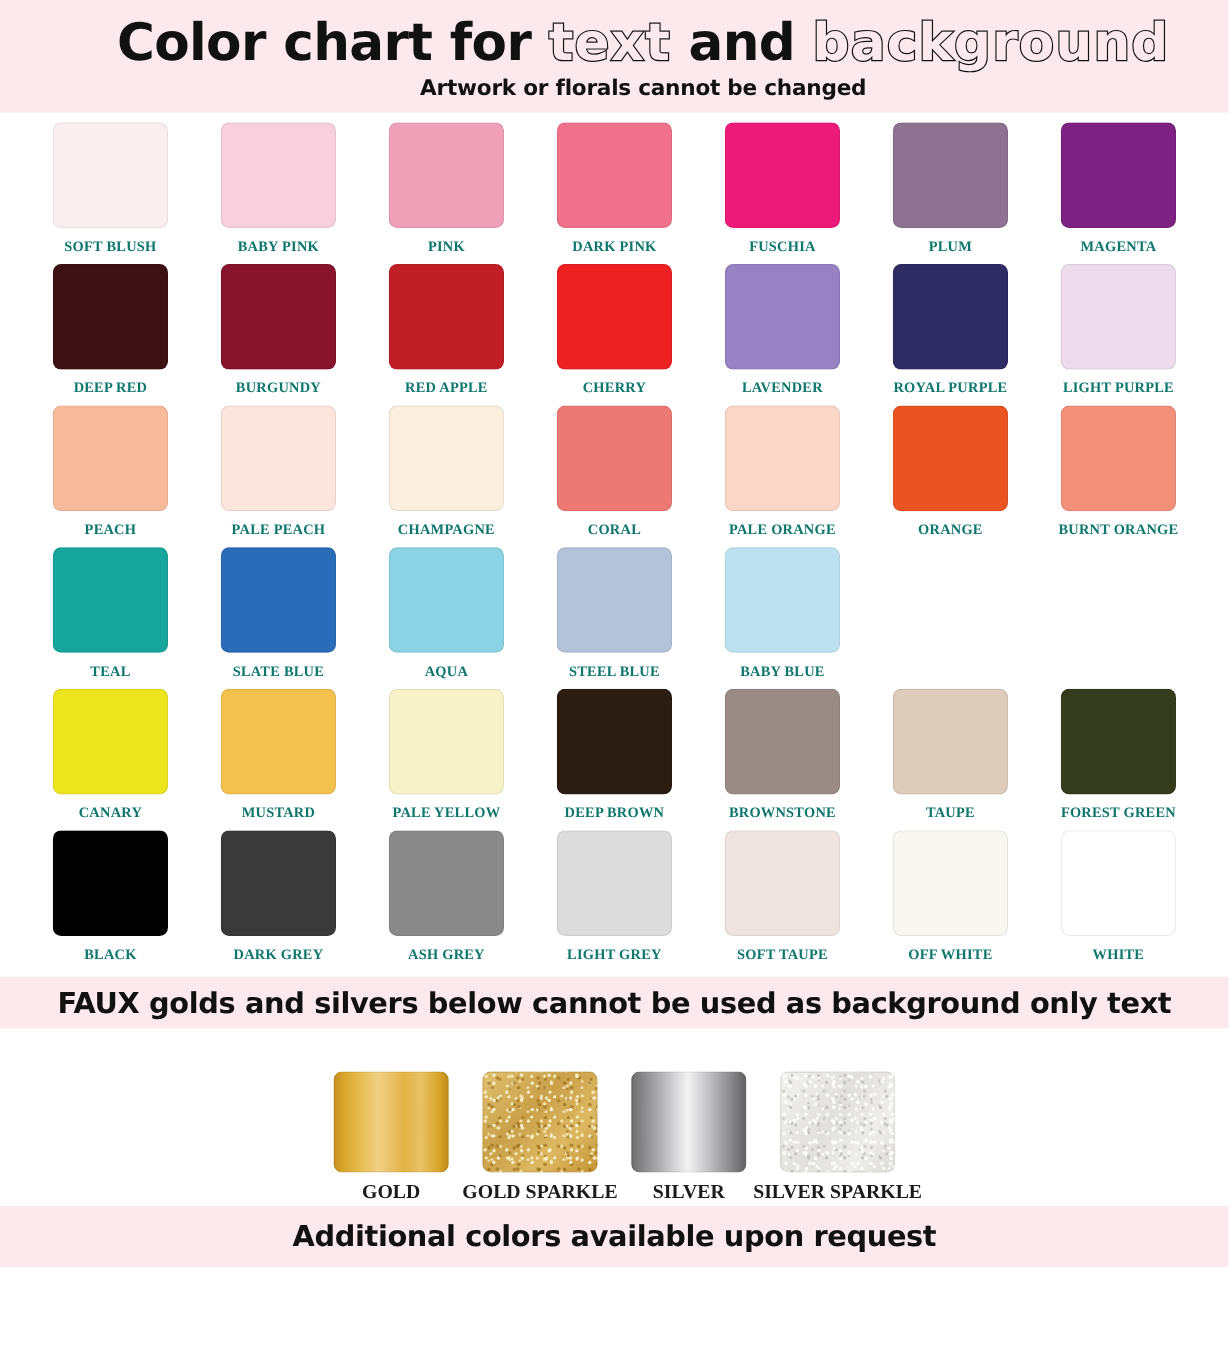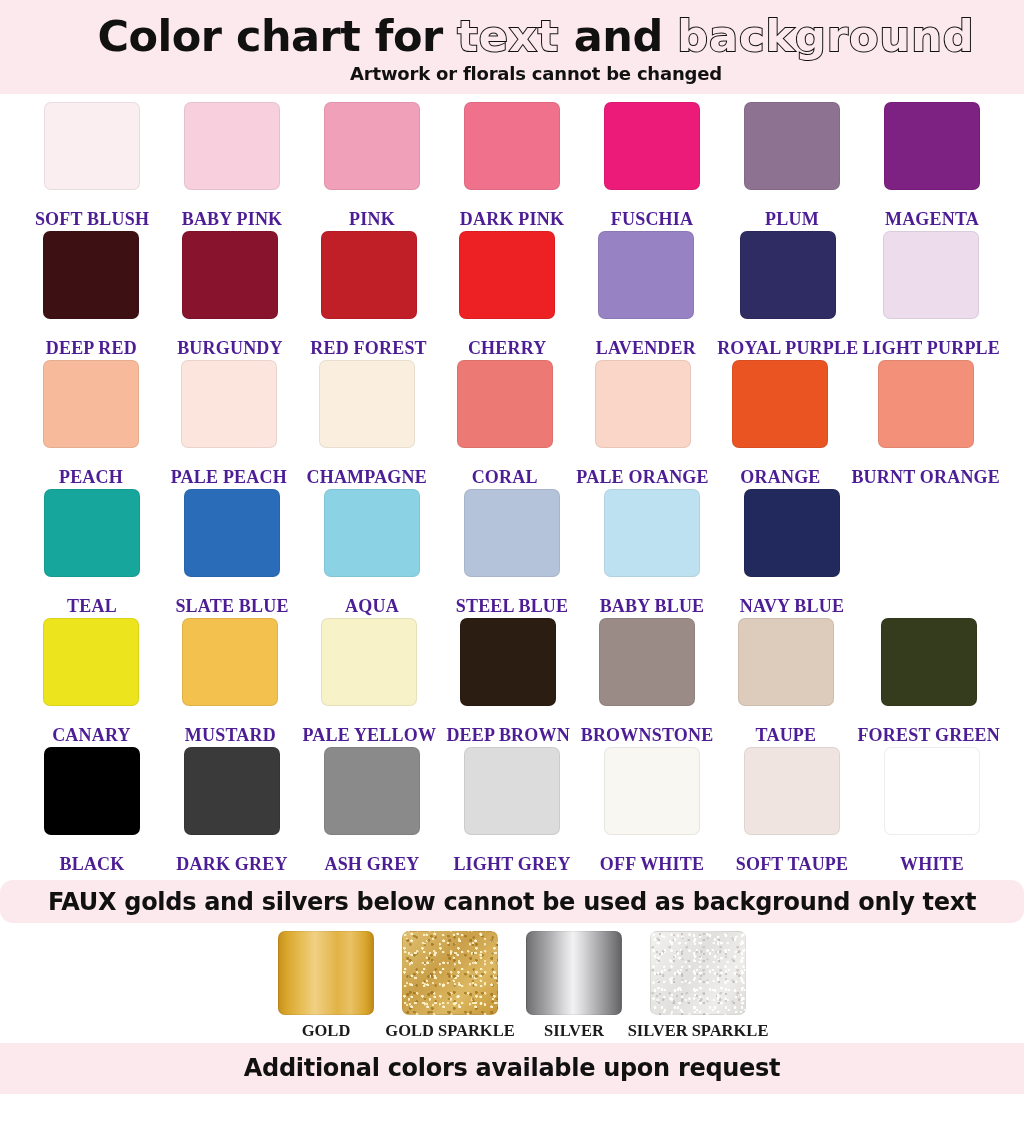--- a/index.html
+++ b/index.html
@@ -55,21 +55,20 @@
     font-weight: 700;
     font-size: 18px;
     color: #111111;
     margin-top: 4px;
     letter-spacing: -0.2px;
     white-space: nowrap;
   }
 
   .banner-faux {
     padding: 8px 0 7px 0;
-    border-radius: 13px;
   }
   .banner-faux-text {
     font-family: "DejaVu Sans", sans-serif;
     font-weight: 700;
     font-size: 24px;
     color: #111111;
     letter-spacing: -0.3px;
     white-space: nowrap;
   }
 
@@ -107,39 +106,40 @@
   }
 
   .swatch {
     width: 96px;
     height: 88px;
     border-radius: 7px;
     border: 1px solid rgba(0,0,0,0.07);
   }
 
   .swatch-label {
-    margin-top: 20px;
+    margin-top: 9px;
     font-family: "Liberation Serif", serif;
     font-weight: 700;
-    font-size: 18px;
+    font-size: 12px;
     line-height: 1;
-    color: #4c1d95;
+    color: #0f766e;
     text-align: center;
     white-space: nowrap;
     letter-spacing: 0.2px;
     height: 20px;
   }
 
   
   .metal-wrap {
     background: #ffffff;
     padding: 8px 0 2px 0;
     display: flex;
     justify-content: center;
     gap: 28px;
+    margin-top: 28px;
   }
 
   .metal-cell {
     display: flex;
     flex-direction: column;
     align-items: center;
     width: 96px;
   }
 
   .metal-swatch {
@@ -284,21 +284,21 @@
         <div class="swatch-cell">
           <div class="swatch" style="background: rgb(61, 17, 20);"></div>
           <div class="swatch-label">DEEP RED</div>
         </div>
         <div class="swatch-cell">
           <div class="swatch" style="background: rgb(135, 19, 44);"></div>
           <div class="swatch-label">BURGUNDY</div>
         </div>
         <div class="swatch-cell">
           <div class="swatch" style="background: rgb(193, 31, 39);"></div>
-          <div class="swatch-label">RED FOREST</div>
+          <div class="swatch-label">RED APPLE</div>
         </div>
         <div class="swatch-cell">
           <div class="swatch" style="background: rgb(237, 32, 36);"></div>
           <div class="swatch-label">CHERRY</div>
         </div>
         <div class="swatch-cell">
           <div class="swatch" style="background: rgb(151, 130, 195);"></div>
           <div class="swatch-label">LAVENDER</div>
         </div>
         <div class="swatch-cell">
@@ -354,24 +354,20 @@
           <div class="swatch-label">AQUA</div>
         </div>
         <div class="swatch-cell">
           <div class="swatch" style="background: rgb(180, 194, 218);"></div>
           <div class="swatch-label">STEEL BLUE</div>
         </div>
         <div class="swatch-cell">
           <div class="swatch" style="background: rgb(190, 225, 242);"></div>
           <div class="swatch-label">BABY BLUE</div>
         </div>
-        <div class="swatch-cell">
-          <div class="swatch" style="background: rgb(34, 41, 92);"></div>
-          <div class="swatch-label">NAVY BLUE</div>
-        </div>
       </div>
       <div class="swatch-row">
         <div class="swatch-cell">
           <div class="swatch" style="background: rgb(236, 228, 28);"></div>
           <div class="swatch-label">CANARY</div>
         </div>
         <div class="swatch-cell">
           <div class="swatch" style="background: rgb(242, 193, 78);"></div>
           <div class="swatch-label">MUSTARD</div>
         </div>
@@ -407,26 +403,26 @@
         </div>
         <div class="swatch-cell">
           <div class="swatch" style="background: rgb(138, 138, 138);"></div>
           <div class="swatch-label">ASH GREY</div>
         </div>
         <div class="swatch-cell">
           <div class="swatch" style="background: rgb(220, 220, 220);"></div>
           <div class="swatch-label">LIGHT GREY</div>
         </div>
         <div class="swatch-cell">
+          <div class="swatch" style="background: rgb(239, 228, 224);"></div>
+          <div class="swatch-label">SOFT TAUPE</div>
+        </div>
+        <div class="swatch-cell">
           <div class="swatch" style="background: rgb(249, 247, 241);"></div>
           <div class="swatch-label">OFF WHITE</div>
-        </div>
-        <div class="swatch-cell">
-          <div class="swatch" style="background: rgb(239, 228, 224);"></div>
-          <div class="swatch-label">SOFT TAUPE</div>
         </div>
         <div class="swatch-cell">
           <div class="swatch" style="background: rgb(255, 255, 255);"></div>
           <div class="swatch-label">WHITE</div>
         </div>
       </div>
     </div>
 
   <div class="banner banner-faux">
     <div class="banner-faux-text">FAUX golds and silvers below cannot be used as background only text</div>

